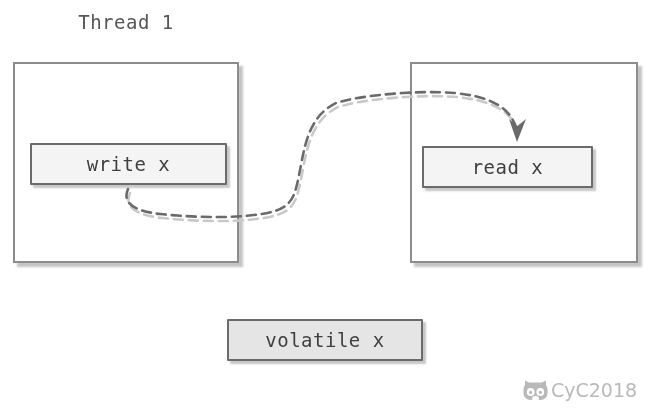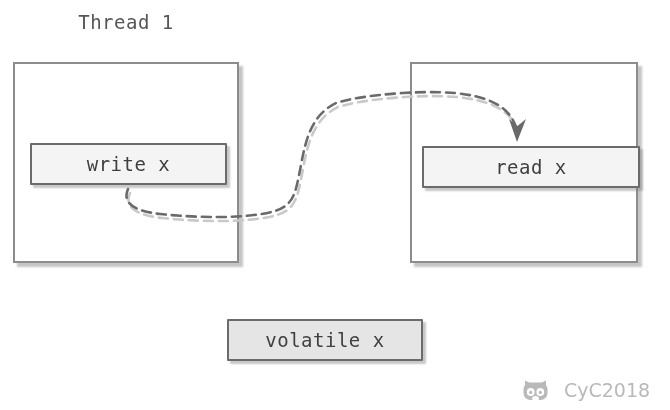--- a/index.html
+++ b/index.html
@@ -39,31 +39,31 @@
     border-radius:1px;
     background:#f4f4f4;
     box-shadow:3px 3px 2px rgba(130,130,130,0.45);
     font-size:19px;
     color:#3f3f3f;
     text-align:center;
     line-height:38px;
     letter-spacing:0.5px;
   }
   .node.write{left:30px;top:143px;width:197px;}
-  .node.read{left:422px;top:146px;width:218px;}
+  .node.read{left:422px;top:146px;width:171px;}
   .node.volatile{left:227px;top:319px;width:196px;background:#e5e5e5;}
 
   .arrow-layer{
     position:absolute;left:0;top:0;width:670px;height:410px;
     pointer-events:none;
   }
 
   .watermark{
     position:absolute;left:522px;top:378px;
-    display:flex;align-items:center;gap:15px;
+    display:flex;align-items:center;gap:2px;
     color:#b9b9b9;
     font-family:"DejaVu Sans","Liberation Sans",sans-serif;
     font-size:19px;
   }
 </style>
 </head>
 <body>
 
 <div class="stage">
 

